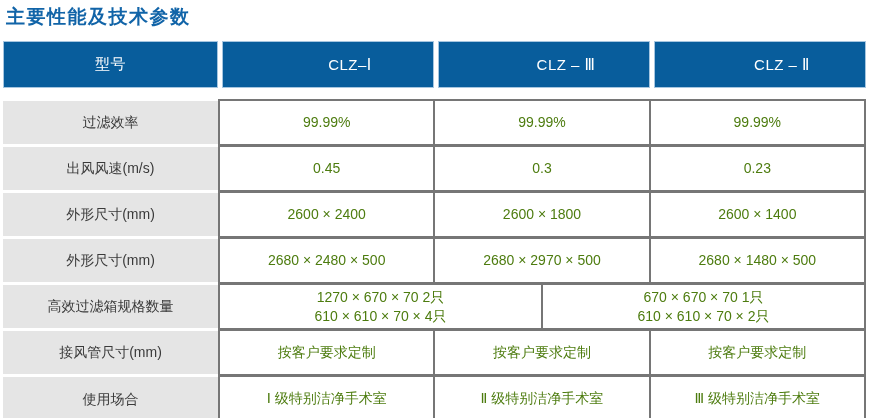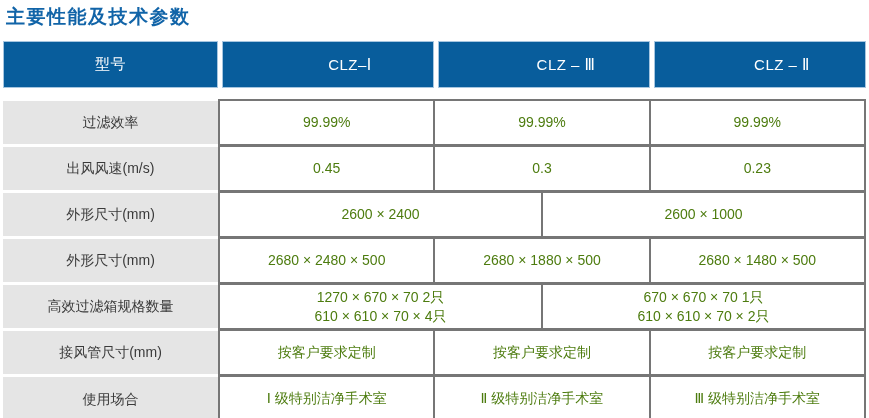--- a/index.html
+++ b/index.html
@@ -104,27 +104,28 @@
     <div class="row row-mid">
       <div class="lcell">出风风速(m/s)</div>
       <div class="dcell">0.45</div>
       <div class="dcell">0.3</div>
       <div class="dcell dcell-last">0.23</div>
     </div>
 
     <div class="row row-mid">
       <div class="lcell">外形尺寸(mm)</div>
       <div class="dcell">2600 × 2400</div>
-      <div class="dcell dcell-last">2600 × 1000</div>
+      <div class="dcell">2600 × 1800</div>
+      <div class="dcell dcell-last">2600 × 1400</div>
     </div>
 
     <div class="row row-mid">
       <div class="lcell">外形尺寸(mm)</div>
       <div class="dcell">2680 × 2480 × 500</div>
-      <div class="dcell">2680 × 1880 × 500</div>
+      <div class="dcell">2680 × 2970 × 500</div>
       <div class="dcell dcell-last">2680 × 1480 × 500</div>
     </div>
 
     <div class="row row-mid">
       <div class="lcell">高效过滤箱规格数量</div>
       <div class="dcell">1270 × 670 × 70 2只
 610 × 610 × 70 × 4只</div>
       <div class="dcell dcell-last">670 × 670 × 70 1只
 610 × 610 × 70 × 2只</div>
     </div>

